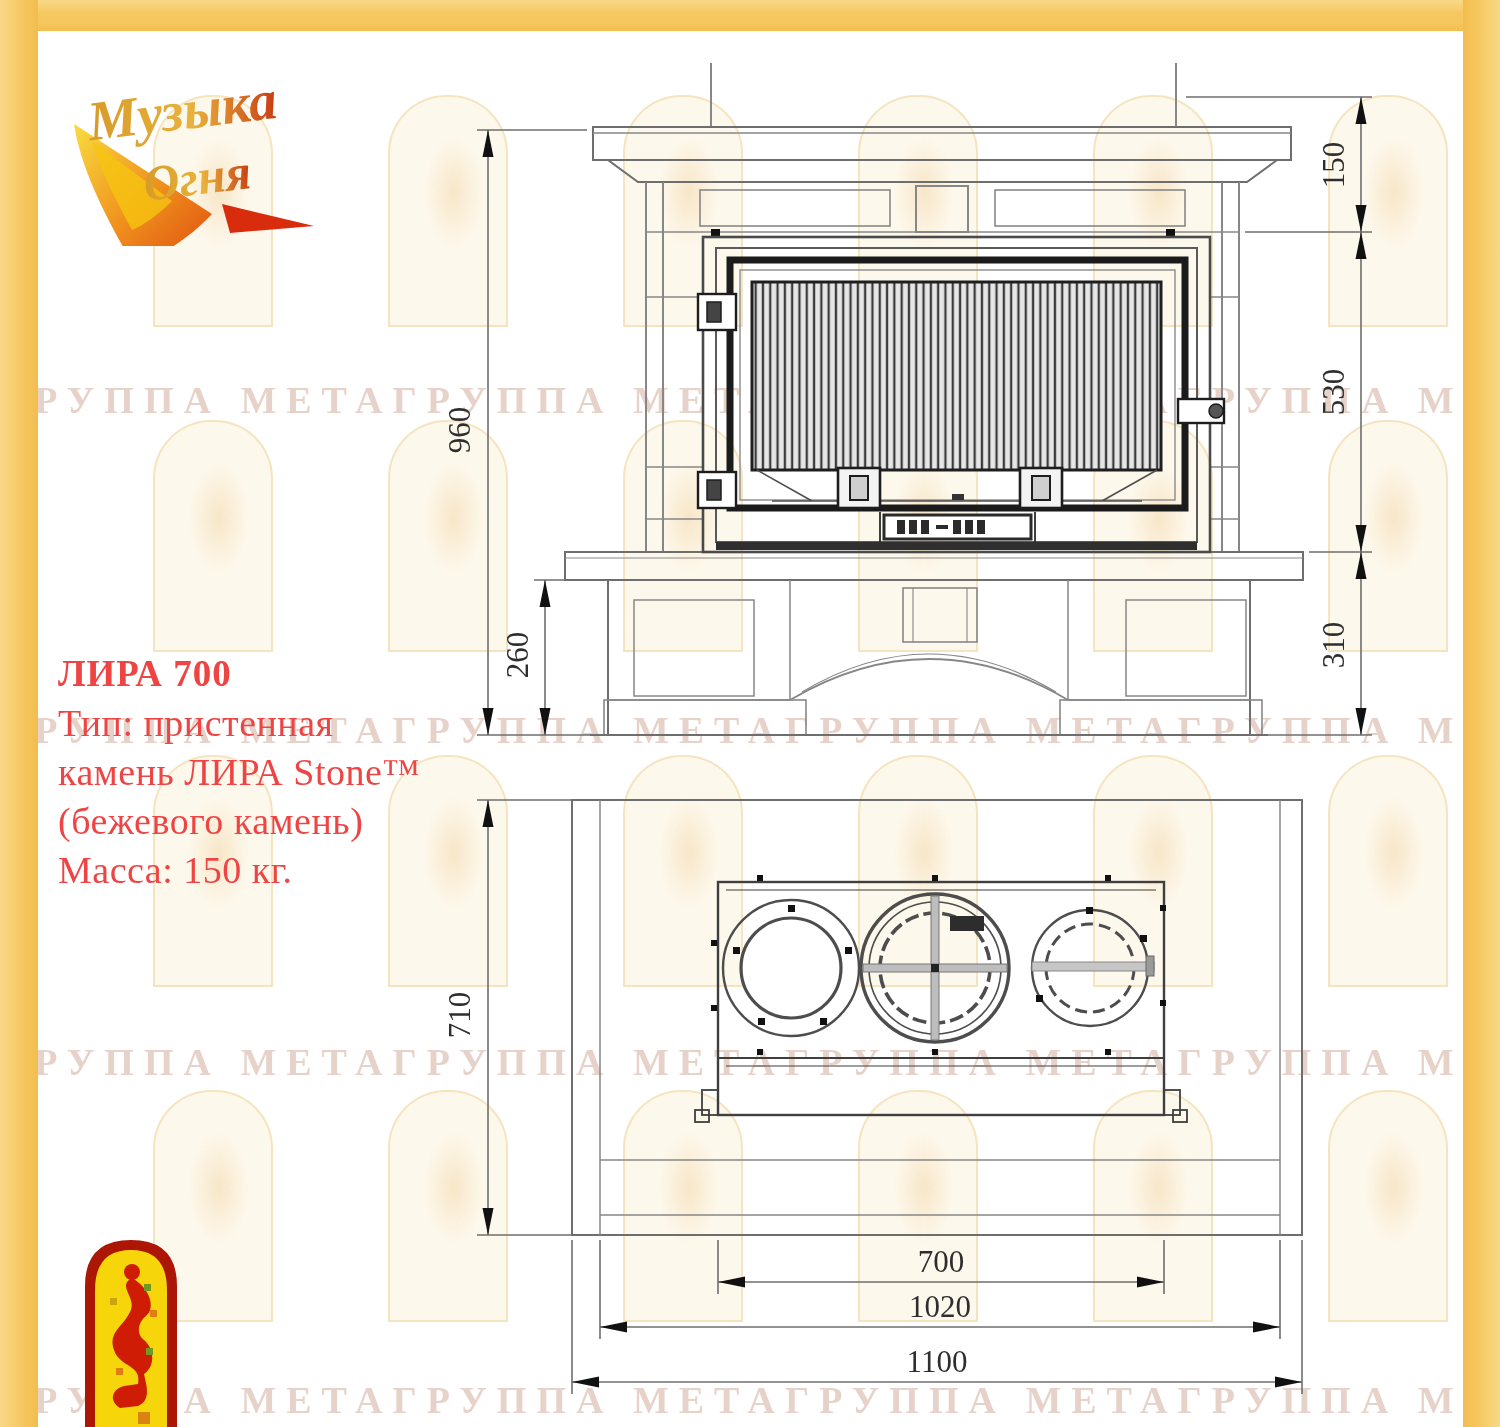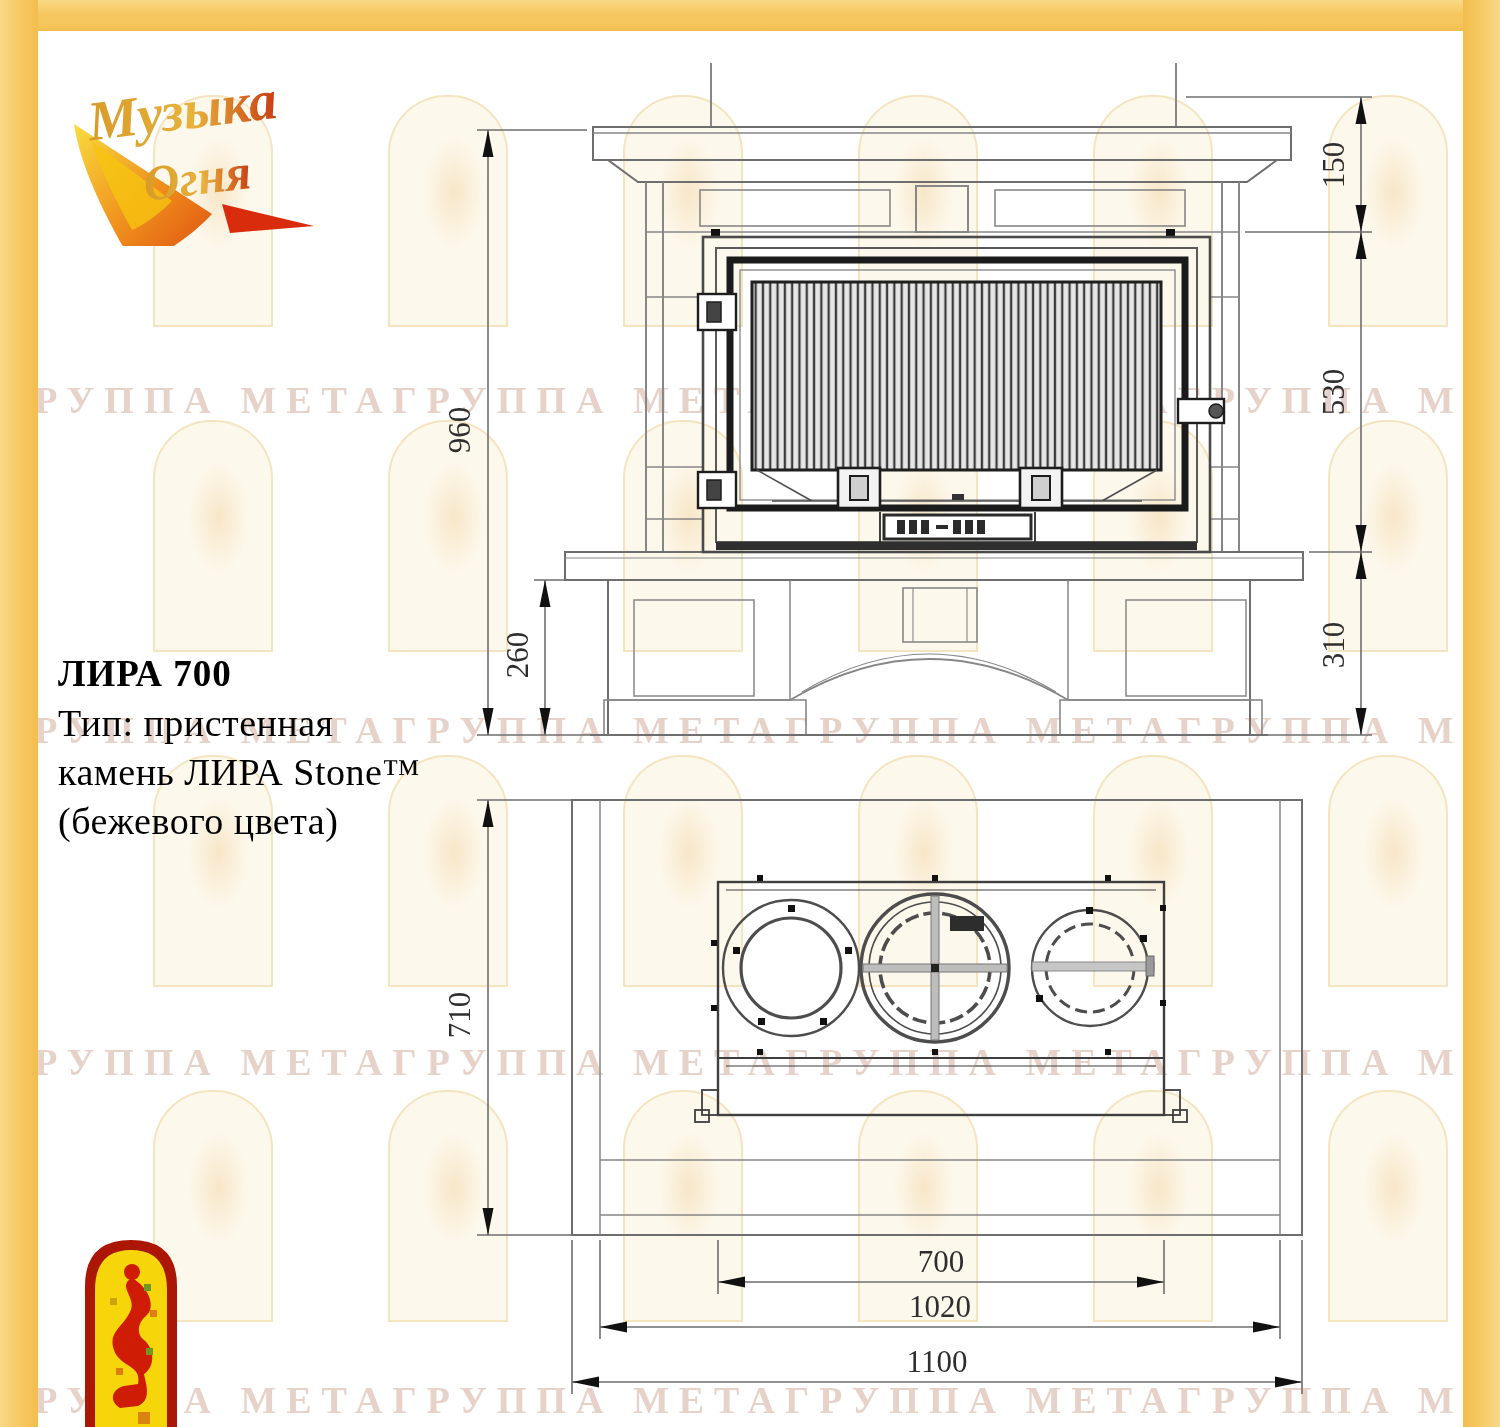--- a/index.html
+++ b/index.html
@@ -18,21 +18,21 @@
   .arch{position:absolute;width:116px;height:228px;border-radius:58px 58px 0 0;
         border:2px solid rgba(242,220,176,.75);
         background:radial-gradient(ellipse 42px 78px at 55% 42%,rgba(243,216,170,.55),rgba(243,216,170,0) 72%),
                    rgba(252,243,223,.6);}
   .wm-row{position:absolute;left:0;width:1500px;text-align:center;white-space:nowrap;
         overflow:hidden;font-weight:bold;font-size:38px;letter-spacing:10px;
         color:rgba(193,136,116,.38);z-index:2;}
   
   .draw{position:absolute;left:0;top:0;z-index:10;}
   
-  .info{position:absolute;left:58px;top:652px;width:430px;z-index:20;color:#000000;}
+  .info{position:absolute;left:58px;top:652px;width:430px;z-index:20;color:#ef4444;}
   .info .title{font-size:37px;font-weight:bold;letter-spacing:1px;margin-bottom:8px;}
   .info .line{font-size:38px;line-height:41px;letter-spacing:.5px;margin-top:8px;}
   
   .logo{position:absolute;left:52px;top:36px;z-index:20;}
   .emblem{position:absolute;left:80px;top:1236px;z-index:20;}
 </style>
 </head>
 <body>
 
 <div class="page">
@@ -283,21 +283,22 @@
     <path d="M40,105 L120,165 C105,180 90,190 80,194 C66,168 48,135 40,105 Z" fill="#f6c410" opacity=".8"></path>
     <polygon points="170,168 262,190 178,197" fill="#d92c0c"></polygon>
     <text x="36" y="92" transform="rotate(-7 140 80)" font-family="Liberation Serif,serif" font-style="italic" font-weight="bold" font-size="56" fill="url(#lg1)">Музыка</text>
     <text x="92" y="158" transform="rotate(-7 150 150)" font-family="Liberation Serif,serif" font-style="italic" font-weight="bold" font-size="50" fill="url(#lg1)">Огня</text>
   </svg>
 
   <div class="info">
     <div class="title">ЛИРА 700</div>
     <div class="line">Тип: пристенная</div>
     <div class="line">камень ЛИРА Stone™</div>
-    <div class="line">(бежевого  цвета)</div>
+    <div class="line">(бежевого  камень)</div>
+    <div class="line">Масса: 150 кг.</div>
   </div>
 
   <svg class="emblem" width="110" height="191" viewBox="0 0 110 191">
     <path d="M5,191 V50 Q5,4 51,4 Q97,4 97,50 V191 Z" fill="#ab1605"></path>
     <path d="M15,191 V54 Q15,14 51,14 Q87,14 87,54 V191 Z" fill="#f6d60a"></path>
     <g>
       <circle cx="52" cy="36" r="8" fill="#cf1d05"></circle>
       <path d="M52,42 C36,50 58,62 50,76 C42,92 28,96 34,114 C40,132 62,128 58,148 L44,150 C30,154 30,166 40,172 L58,170 C72,164 66,148 64,138 C76,130 74,112 64,104 C56,98 58,86 66,80 C76,72 70,52 52,42 Z" fill="#cf1d05"></path>
       <rect x="64" y="48" width="7" height="7" fill="#6f9a1f"></rect>
       <rect x="70" y="74" width="7" height="7" fill="#e07d12"></rect>

